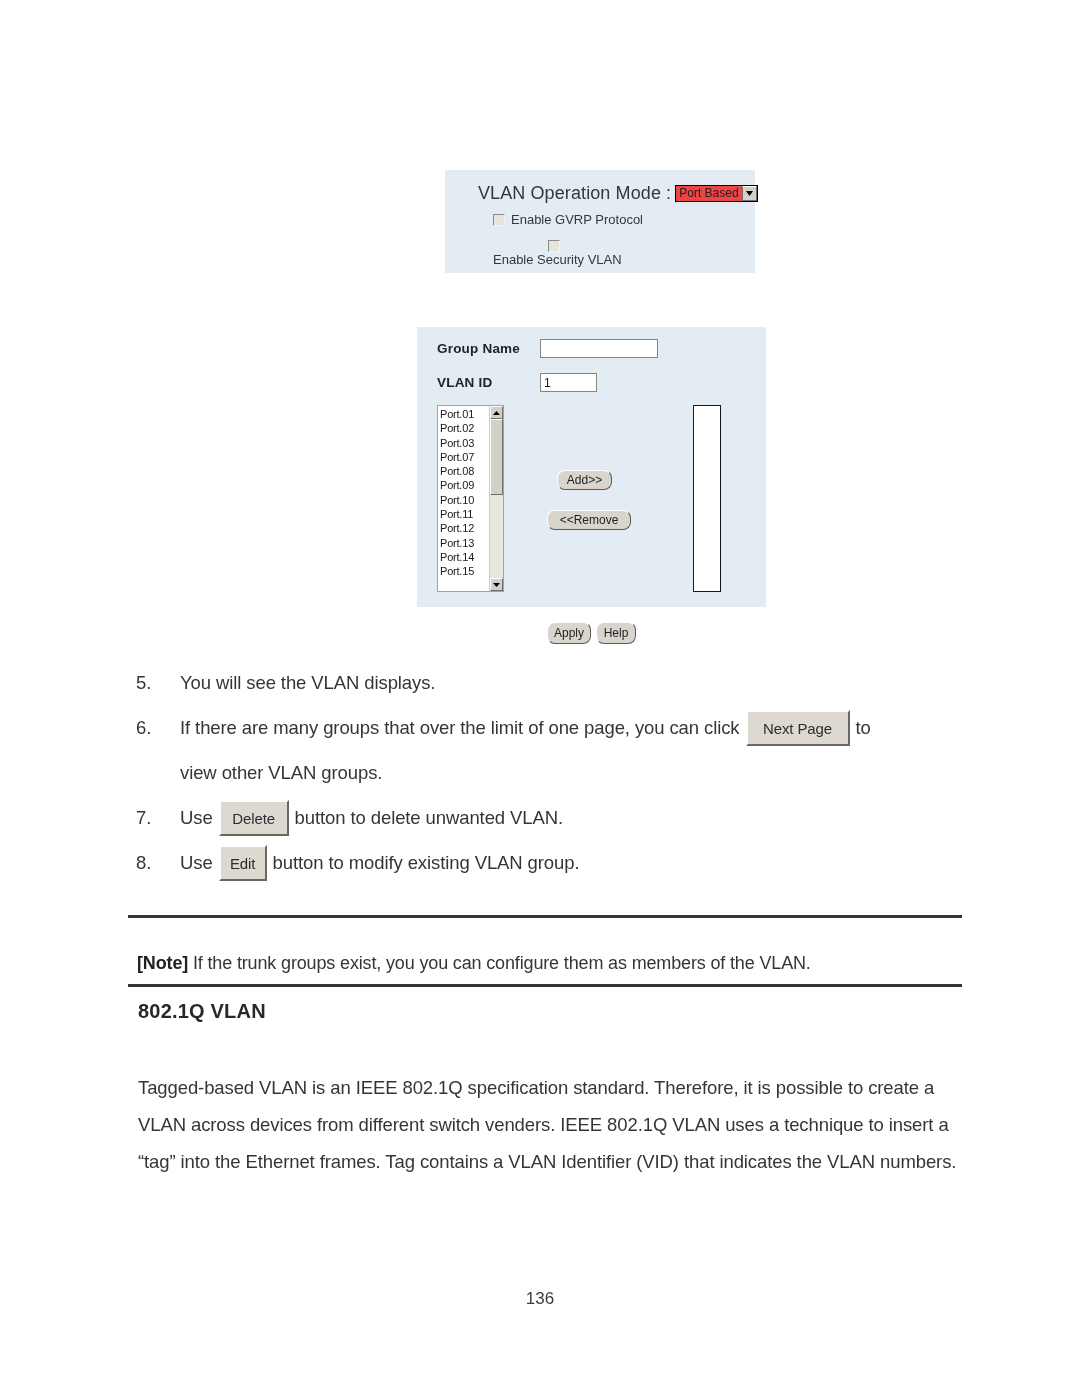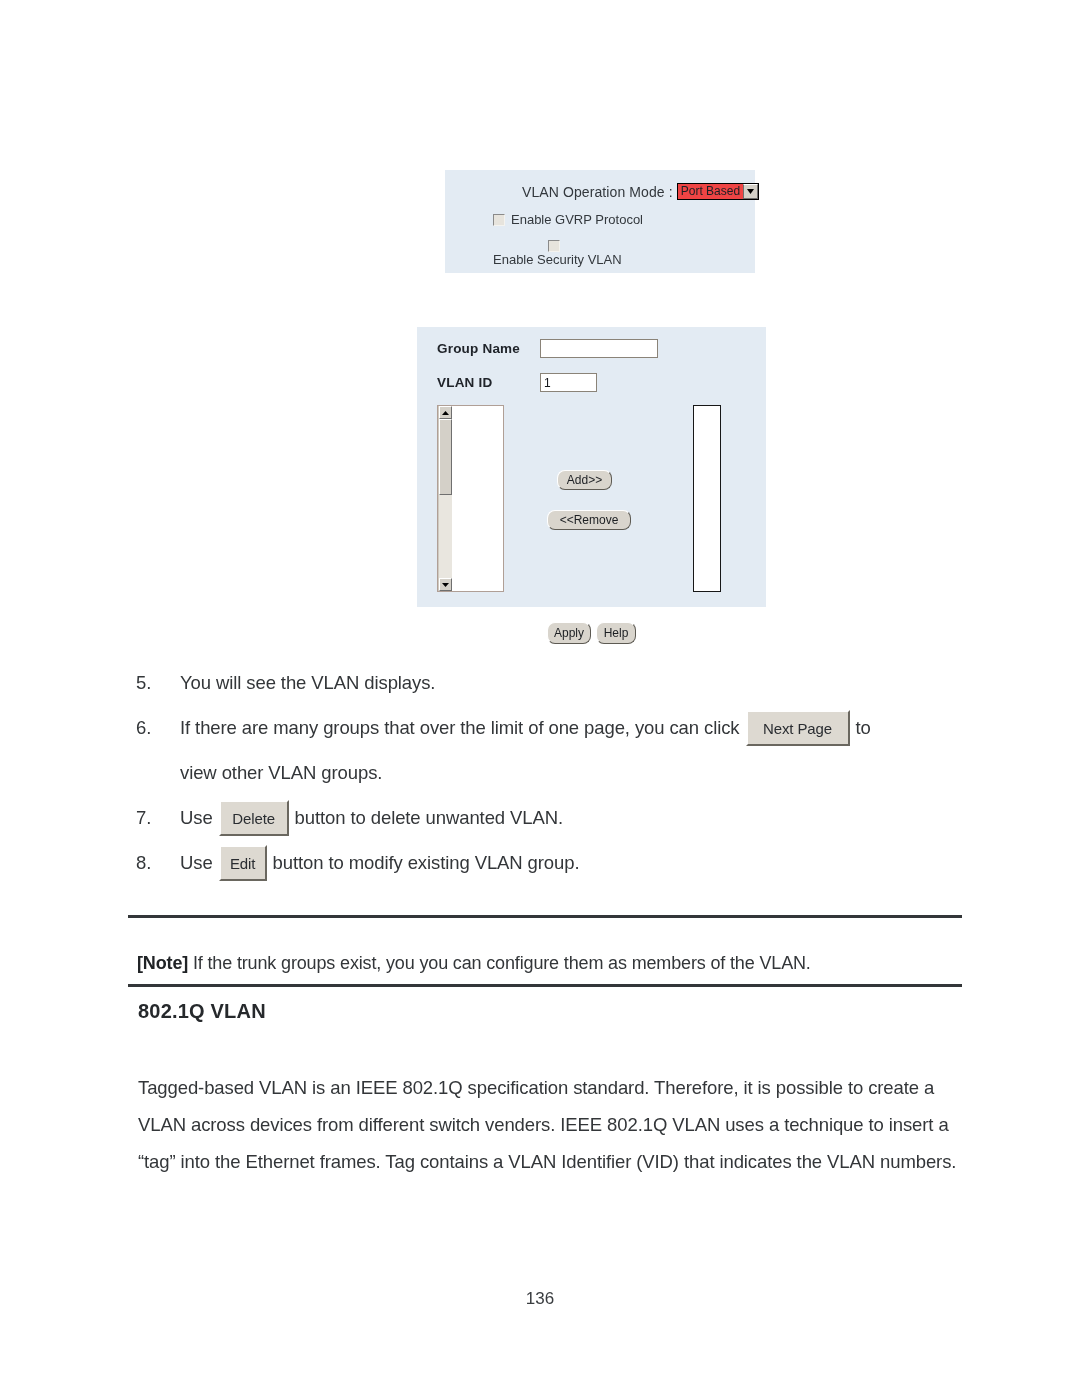--- a/index.html
+++ b/index.html
@@ -69,24 +69,23 @@
   
   .op-row {
     position: absolute;
     left: 33px;
     top: 13px;
     display: flex;
     align-items: center;
     white-space: nowrap;
   }
   .op-label {
-    font-size: 14px;
+    font-size: 18px;
     color: #33383d;
     letter-spacing: 0.1px;
-    margin-left: 44px;
   }
   .select-box {
     margin-left: 4px;
     display: inline-flex;
     align-items: flex-end;
     border: 1px solid #000000;
     background: #ef4444;
     height: 17px;
     padding: 0 0 0 3px;
     box-sizing: border-box;
@@ -418,20 +417,34 @@
       <span class="field-label">Group Name</span>
       <input class="text-input input-group-name" type="text" value="" style="">
     </div>
 
     <div class="field-row vlan-id">
       <span class="field-label">VLAN ID</span>
       <input class="text-input input-vlan-id" type="text" value="1" style="">
     </div>
 
     <div class="listbox">
+      <div class="items">
+        <div>Port.01</div>
+        <div>Port.02</div>
+        <div>Port.03</div>
+        <div>Port.07</div>
+        <div>Port.08</div>
+        <div>Port.09</div>
+        <div>Port.10</div>
+        <div>Port.11</div>
+        <div>Port.12</div>
+        <div>Port.13</div>
+        <div>Port.14</div>
+        <div>Port.15</div>
+      </div>
       <div class="scrollbar">
         <div class="sb-btn">
           <svg width="7" height="4" viewBox="0 0 7 4" aria-hidden="true">
               <polygon points="3.5,0 7,4 0,4" fill="#000000"></polygon>
             </svg>
         </div>
         <div class="sb-thumb"></div>
         <div class="sb-track"></div>
         <div class="sb-btn">
           <svg width="7" height="4" viewBox="0 0 7 4" aria-hidden="true">

